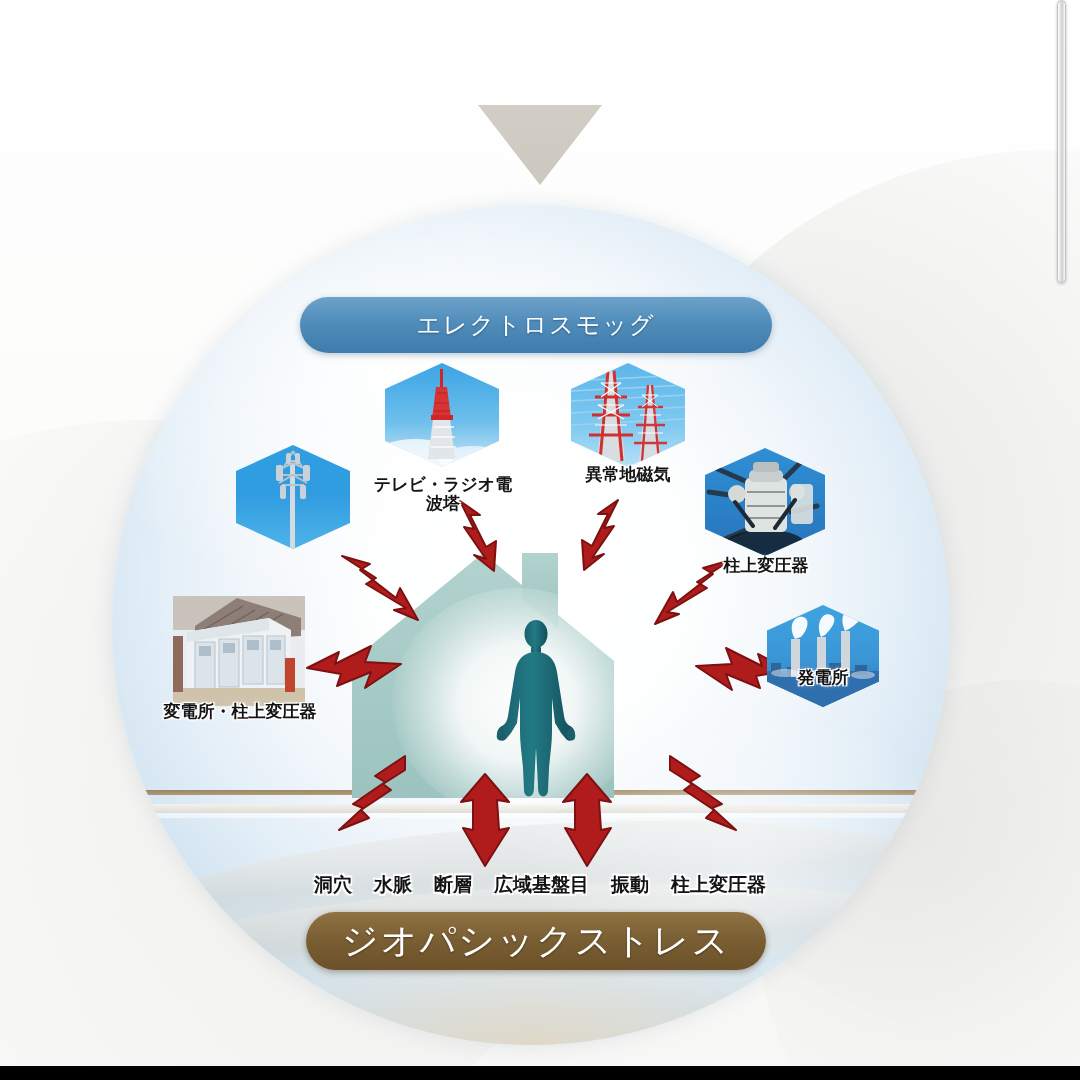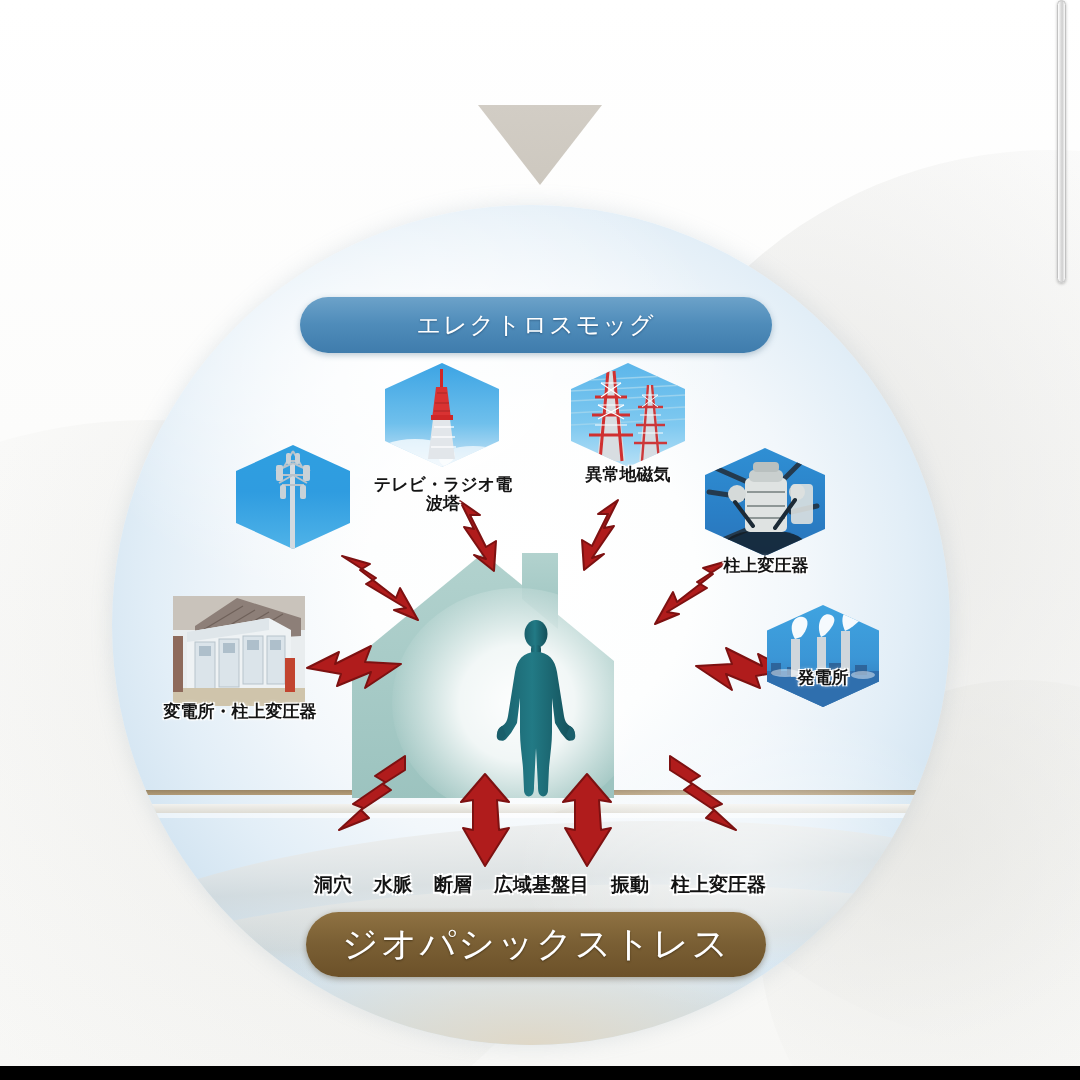--- a/index.html
+++ b/index.html
@@ -161,21 +161,21 @@
     white-space:nowrap;
   }
   #pill-electrosmog {
     left:300px; top:297px; width:472px; height:56px;
     background:linear-gradient(180deg,#6ca2c9 0%,#4f8cba 48%,#3f7cac 100%);
     box-shadow:0 2px 6px rgba(60,100,130,.35);
     font-size:24px; letter-spacing:2px;
     text-shadow:0 1px 2px rgba(25,60,95,.55);
   }
   #pill-geopathic {
-    left:306px; top:912px; width:460px; height:65px;
+    left:306px; top:912px; width:460px; height:58px;
     background:linear-gradient(180deg,#8f7242 0%,#7a5f34 48%,#6c5129 100%);
     box-shadow:0 2px 6px rgba(70,52,25,.4);
     font-size:36px; letter-spacing:2px;
     text-shadow:0 1px 2px rgba(45,32,12,.6);
   }
 
   
   .hex {
     position:absolute; z-index:18;
     clip-path:polygon(50% 0%,100% 25%,100% 75%,50% 100%,0% 75%,0% 25%);

